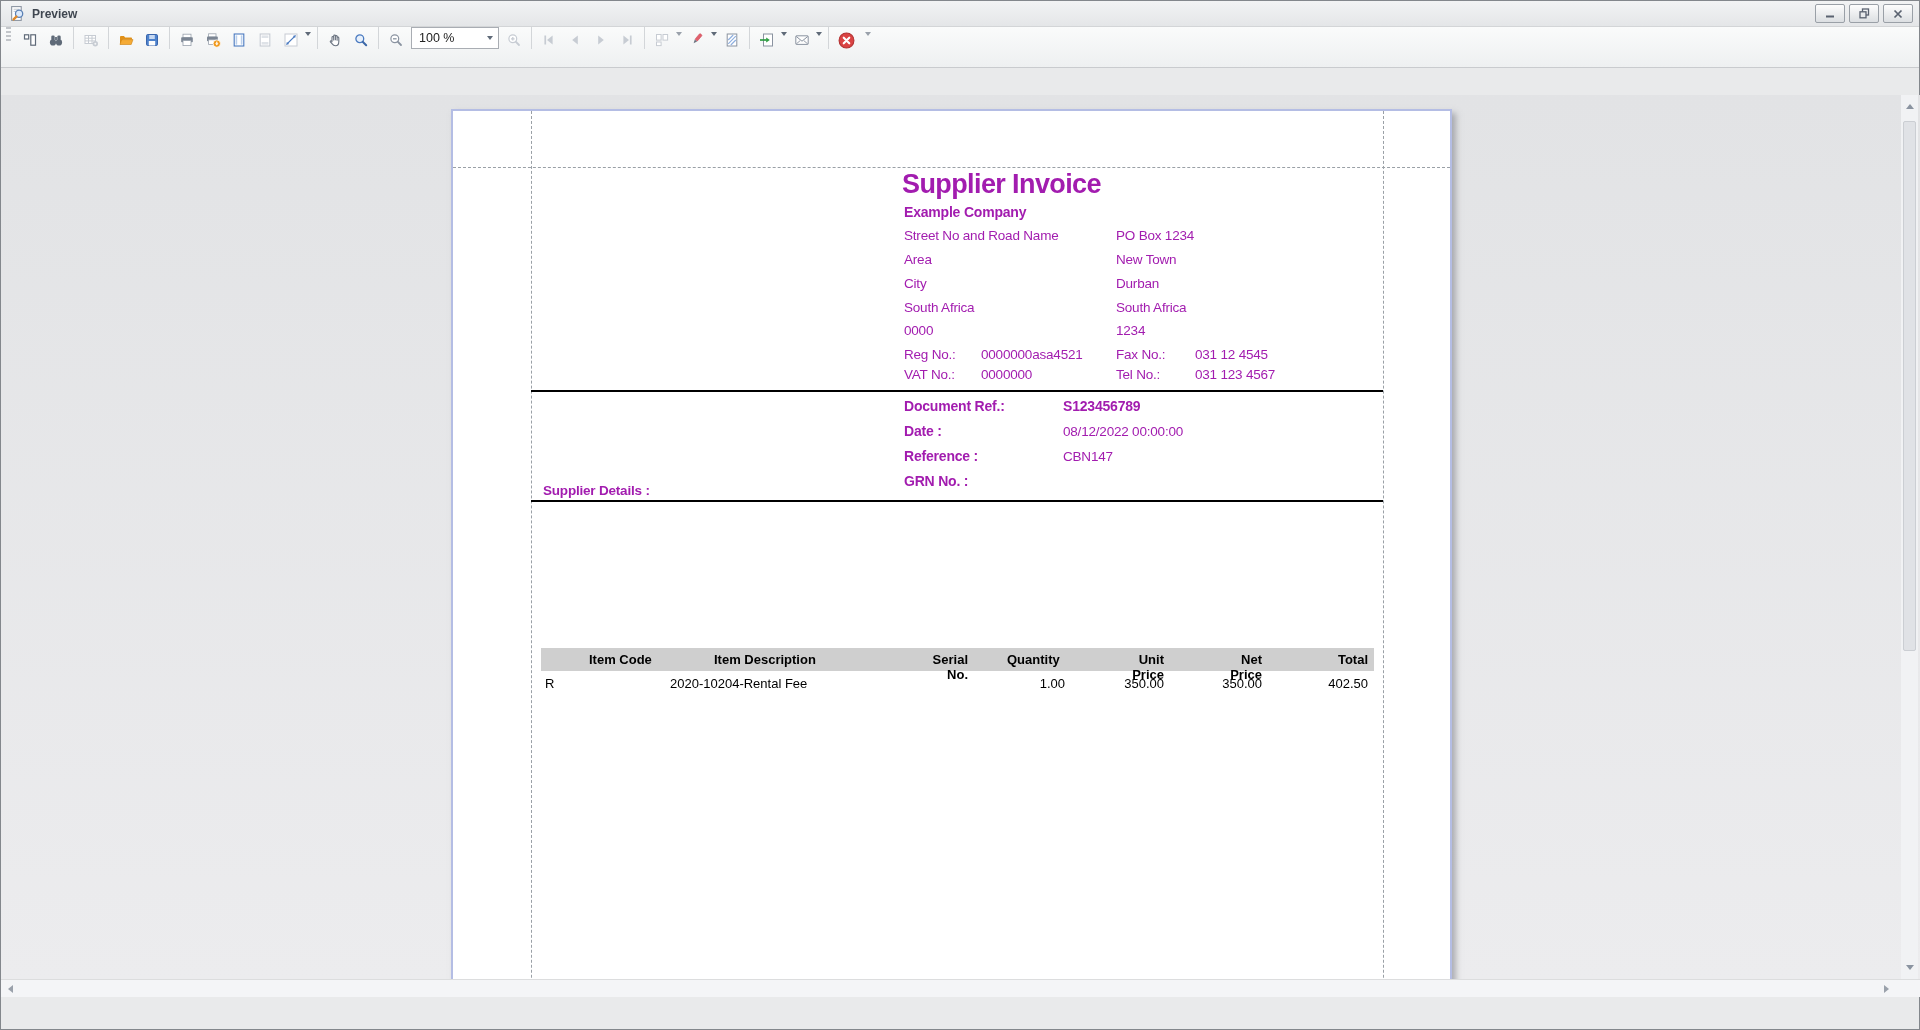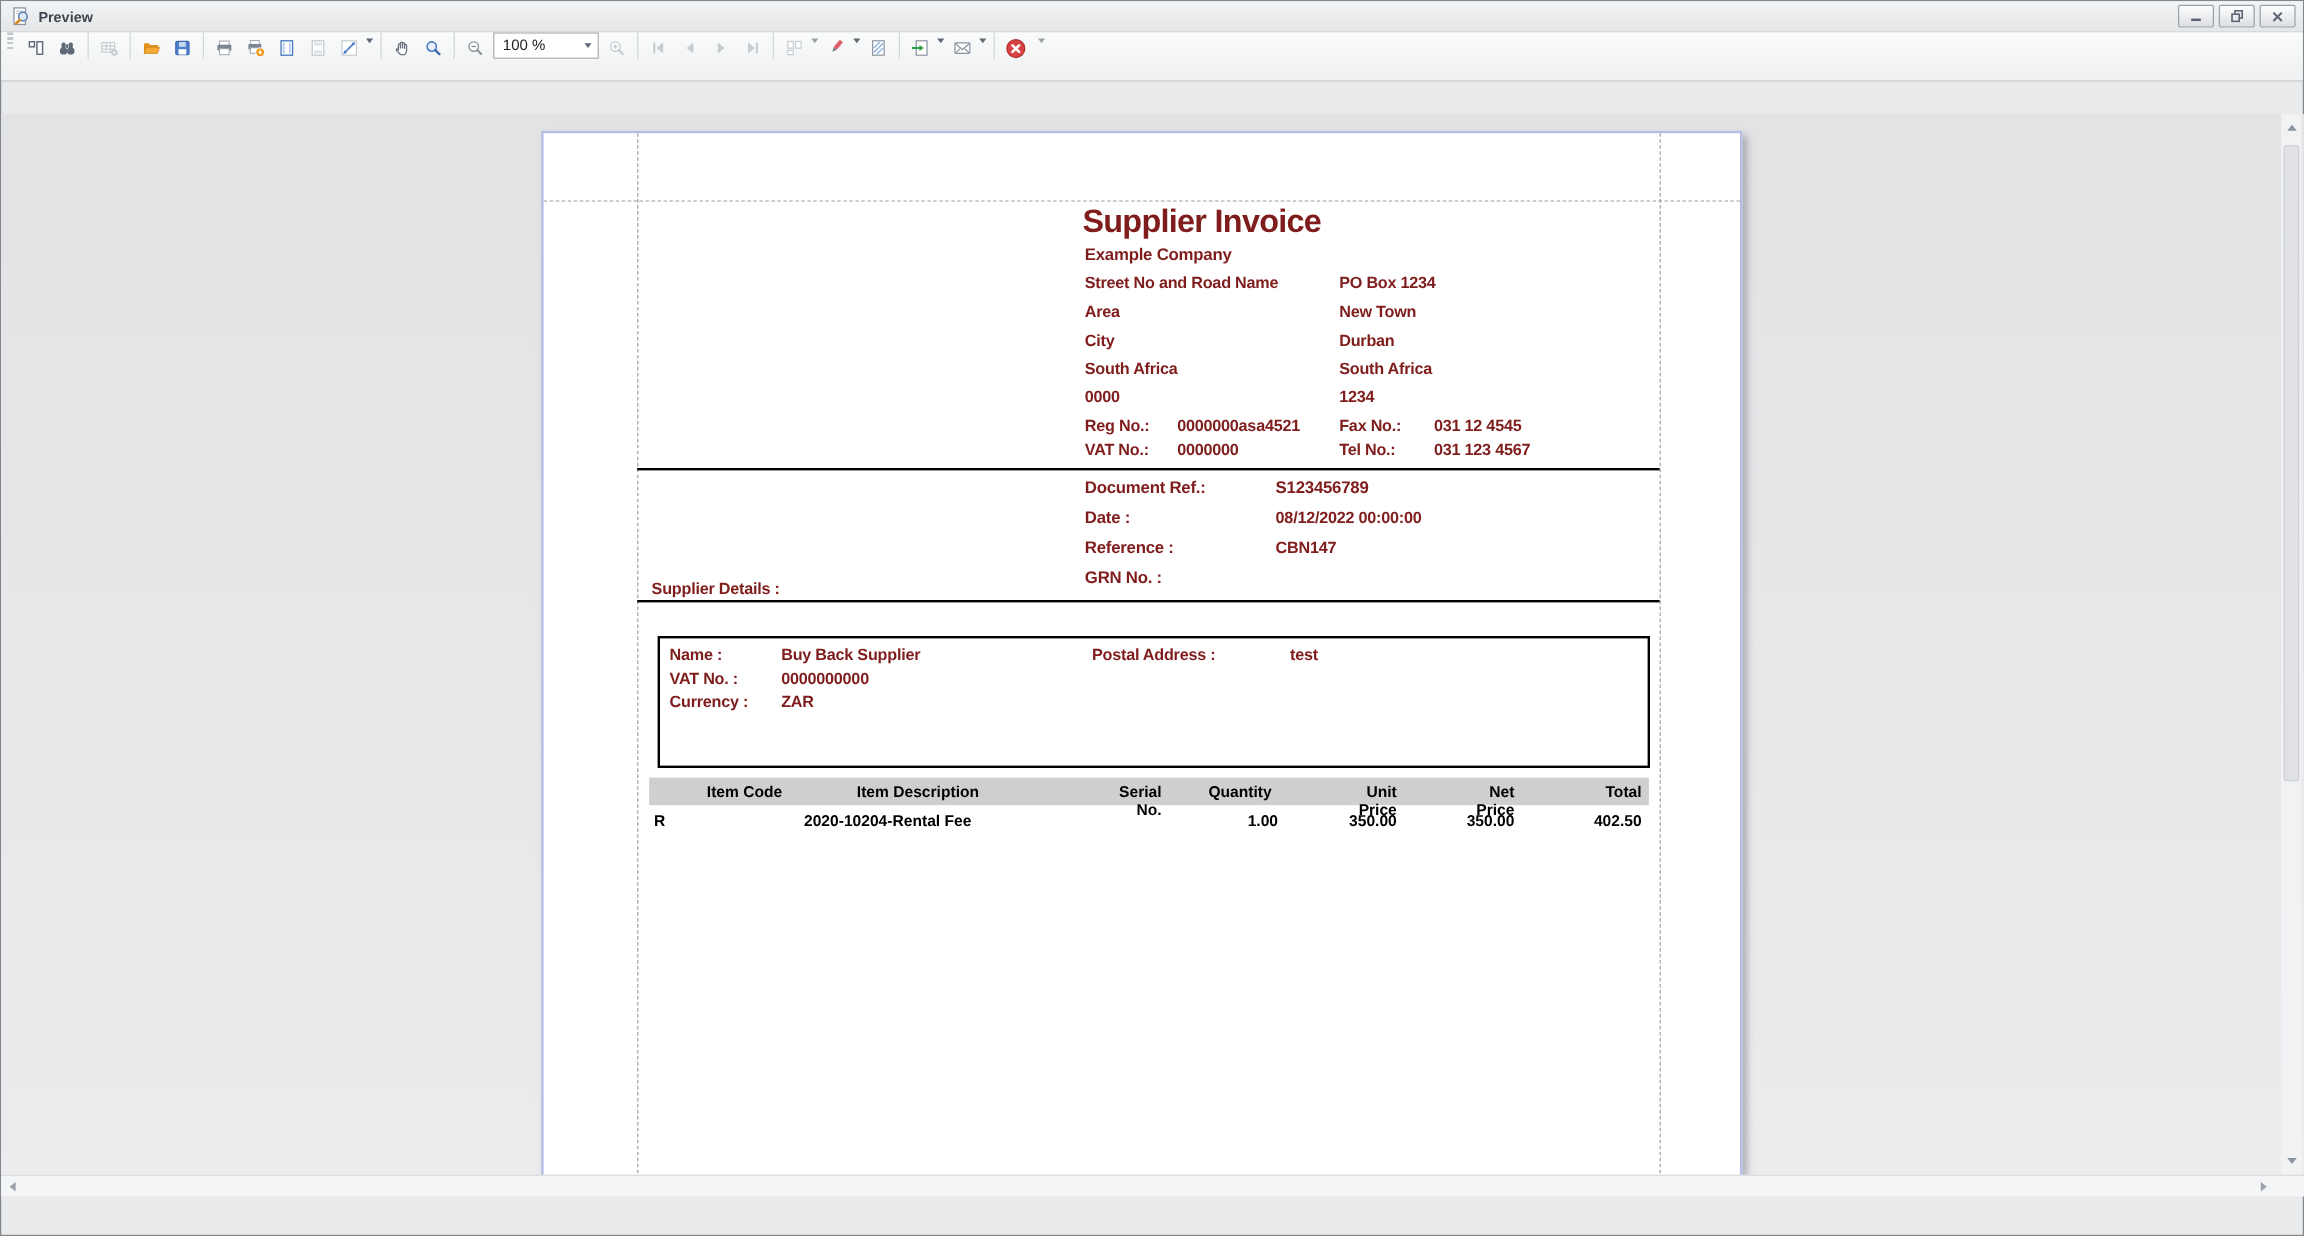--- a/index.html
+++ b/index.html
@@ -38,22 +38,22 @@
   .combo .dd { position:absolute; right:5px; top:8px; margin:0; }
   .toolbar-overflow { margin-left:6px; }
 
   
   .preview { position:absolute; top:94px; left:0; width:1920px; height:884px;
     background:linear-gradient(#e2e3e5,#ececee); overflow:hidden; }
   .page { position:absolute; left:450px; top:14px; width:1001px; height:1400px;
     background:#fff; border:2px solid #b4bde4; box-shadow:4px 4px 6px rgba(110,112,120,.5); }
   .guide-v { position:absolute; top:0; bottom:0; width:0; border-left:1px dashed #9aa0a6; }
   .guide-h { position:absolute; left:0; right:0; height:0; border-top:1px dashed #9aa0a6; }
-  .abs { position:absolute; white-space:nowrap;font-weight:bold; }
-  .doc { color:#7f1d1d; letter-spacing:-0.2px; }
+  .abs { position:absolute; white-space:nowrap; }
+  .doc { color:#a21caf; letter-spacing:-0.2px; }
   .t13 { font-size:13.5px; } .b13 { font-size:13.5px; font-weight:bold; } .b14 { font-size:14px; font-weight:bold; }
   .hr { position:absolute; height:2px; background:#000; left:78px; width:852px; }
   .sbox { position:absolute; left:95px; top:419px; width:827px; height:110px; border:2px solid #000; }
   .thead { position:absolute; left:88px; top:537px; width:833px; height:23px; background:#cfcfcf; }
   .hc { position:absolute; font-size:13px; font-weight:bold; top:4px;padding-left:44px; }
   .rc { position:absolute; font-size:13px; }
   .ra { text-align:right; }
 
   
   .vscroll { position:absolute; top:0; right:3px; width:17px; height:884px; background:#f1f2f4; }
@@ -390,30 +390,20 @@
       <div class="abs doc b14" style="left:451px; top:312px">Date :</div>
       <div class="abs doc t13" style="left:610px; top:313px">08/12/2022 00:00:00</div>
       <div class="abs doc b14" style="left:451px; top:337px">Reference :</div>
       <div class="abs doc t13" style="left:610px; top:338px">CBN147</div>
       <div class="abs doc b14" style="left:451px; top:362px">GRN No. :</div>
       <div class="abs doc t13" style="left:610px; top:363px"></div>
 
       <div class="hr" style="top:389px"></div>
 
       <div class="abs doc b13" style="left:90px; top:372px">Supplier Details :</div>
-      <div class="sbox">
-        <div class="abs doc b13" style="left:8px;  top:6px">Name :</div>
-        <div class="abs doc t13" style="left:101px; top:6px">Buy Back Supplier</div>
-        <div class="abs doc b13" style="left:360px; top:6px">Postal Address :</div>
-        <div class="abs doc t13" style="left:525px; top:6px">test</div>
-        <div class="abs doc b13" style="left:8px;  top:26px">VAT No. :</div>
-        <div class="abs doc t13" style="left:101px; top:26px">0000000000</div>
-        <div class="abs doc b13" style="left:8px;  top:45px">Currency :</div>
-        <div class="abs doc t13" style="left:101px; top:45px">ZAR</div>
-      </div>
 
       <div class="thead">
         <span class="hc" style="left:4px">Item Code</span>
         <span class="hc" style="left:129px">Item Description</span>
         <span class="hc ra" style="left:327px; width:100px">Serial No.</span>
         <span class="hc ra" style="left:422px; width:90px">Quantity</span>
         <span class="hc ra" style="left:533px; width:90px">Unit Price</span>
         <span class="hc ra" style="left:631px; width:90px">Net Price</span>
         <span class="hc ra" style="left:732px; width:95px">Total</span>
       </div>

